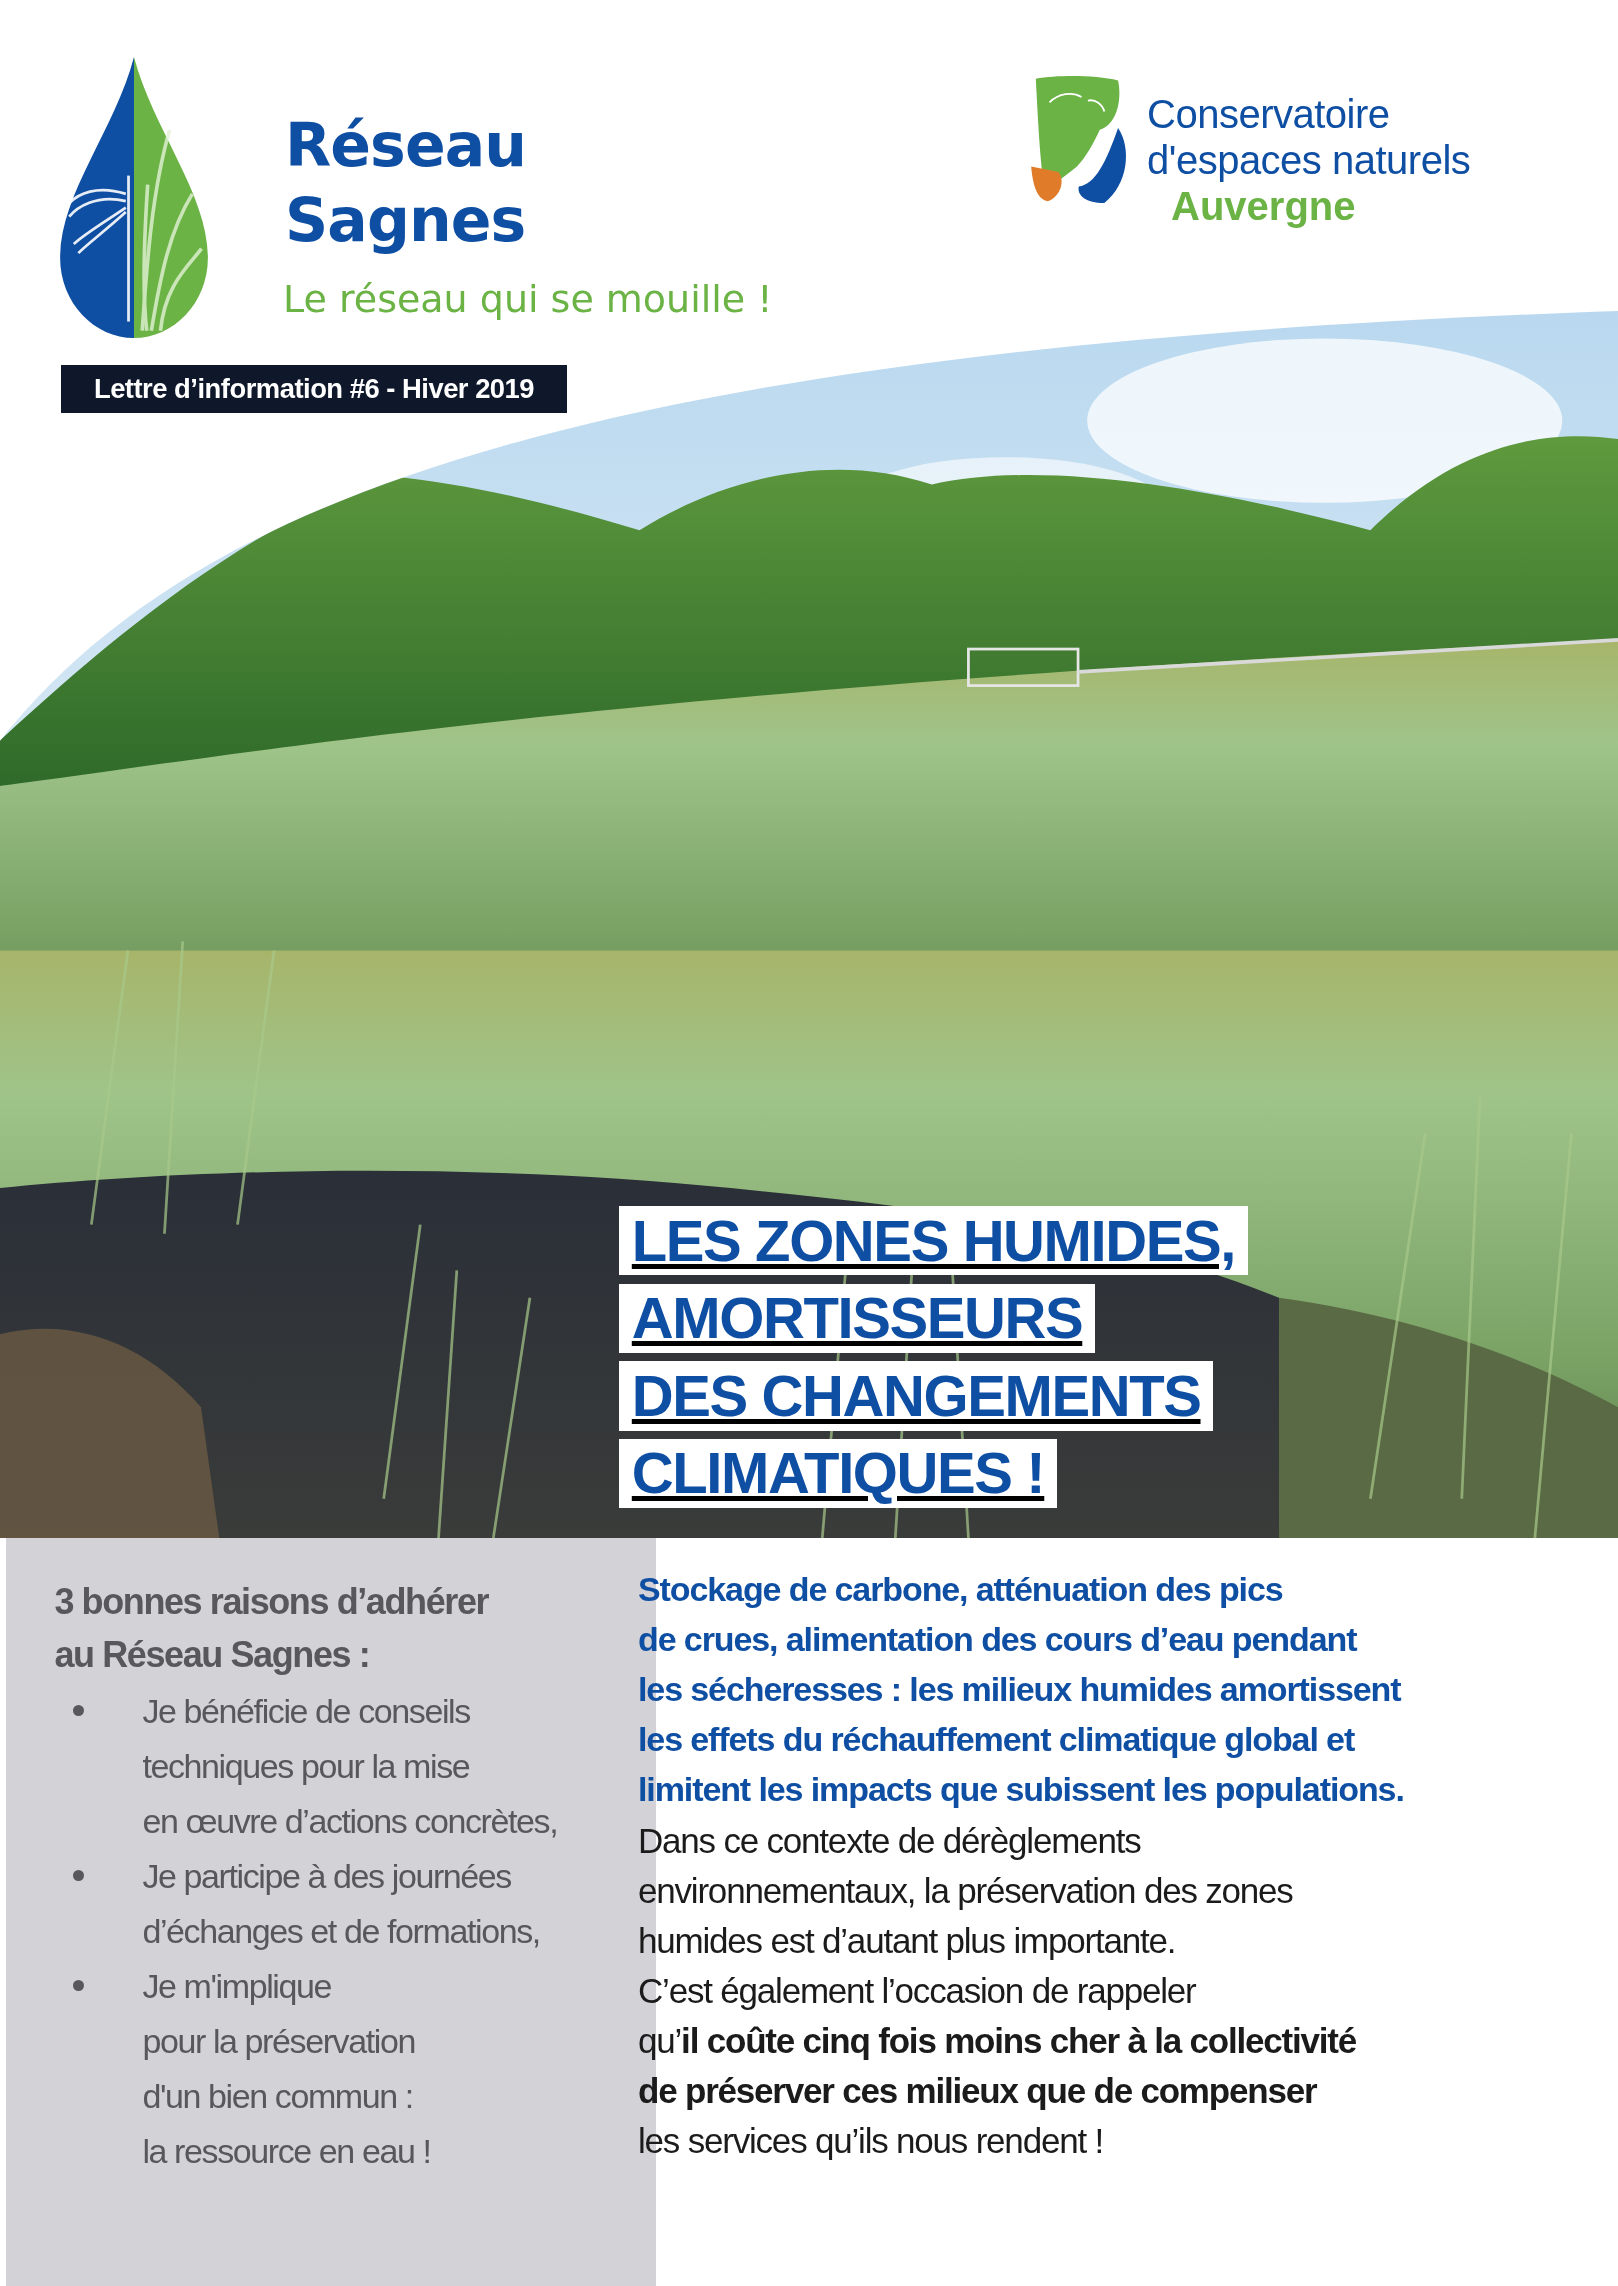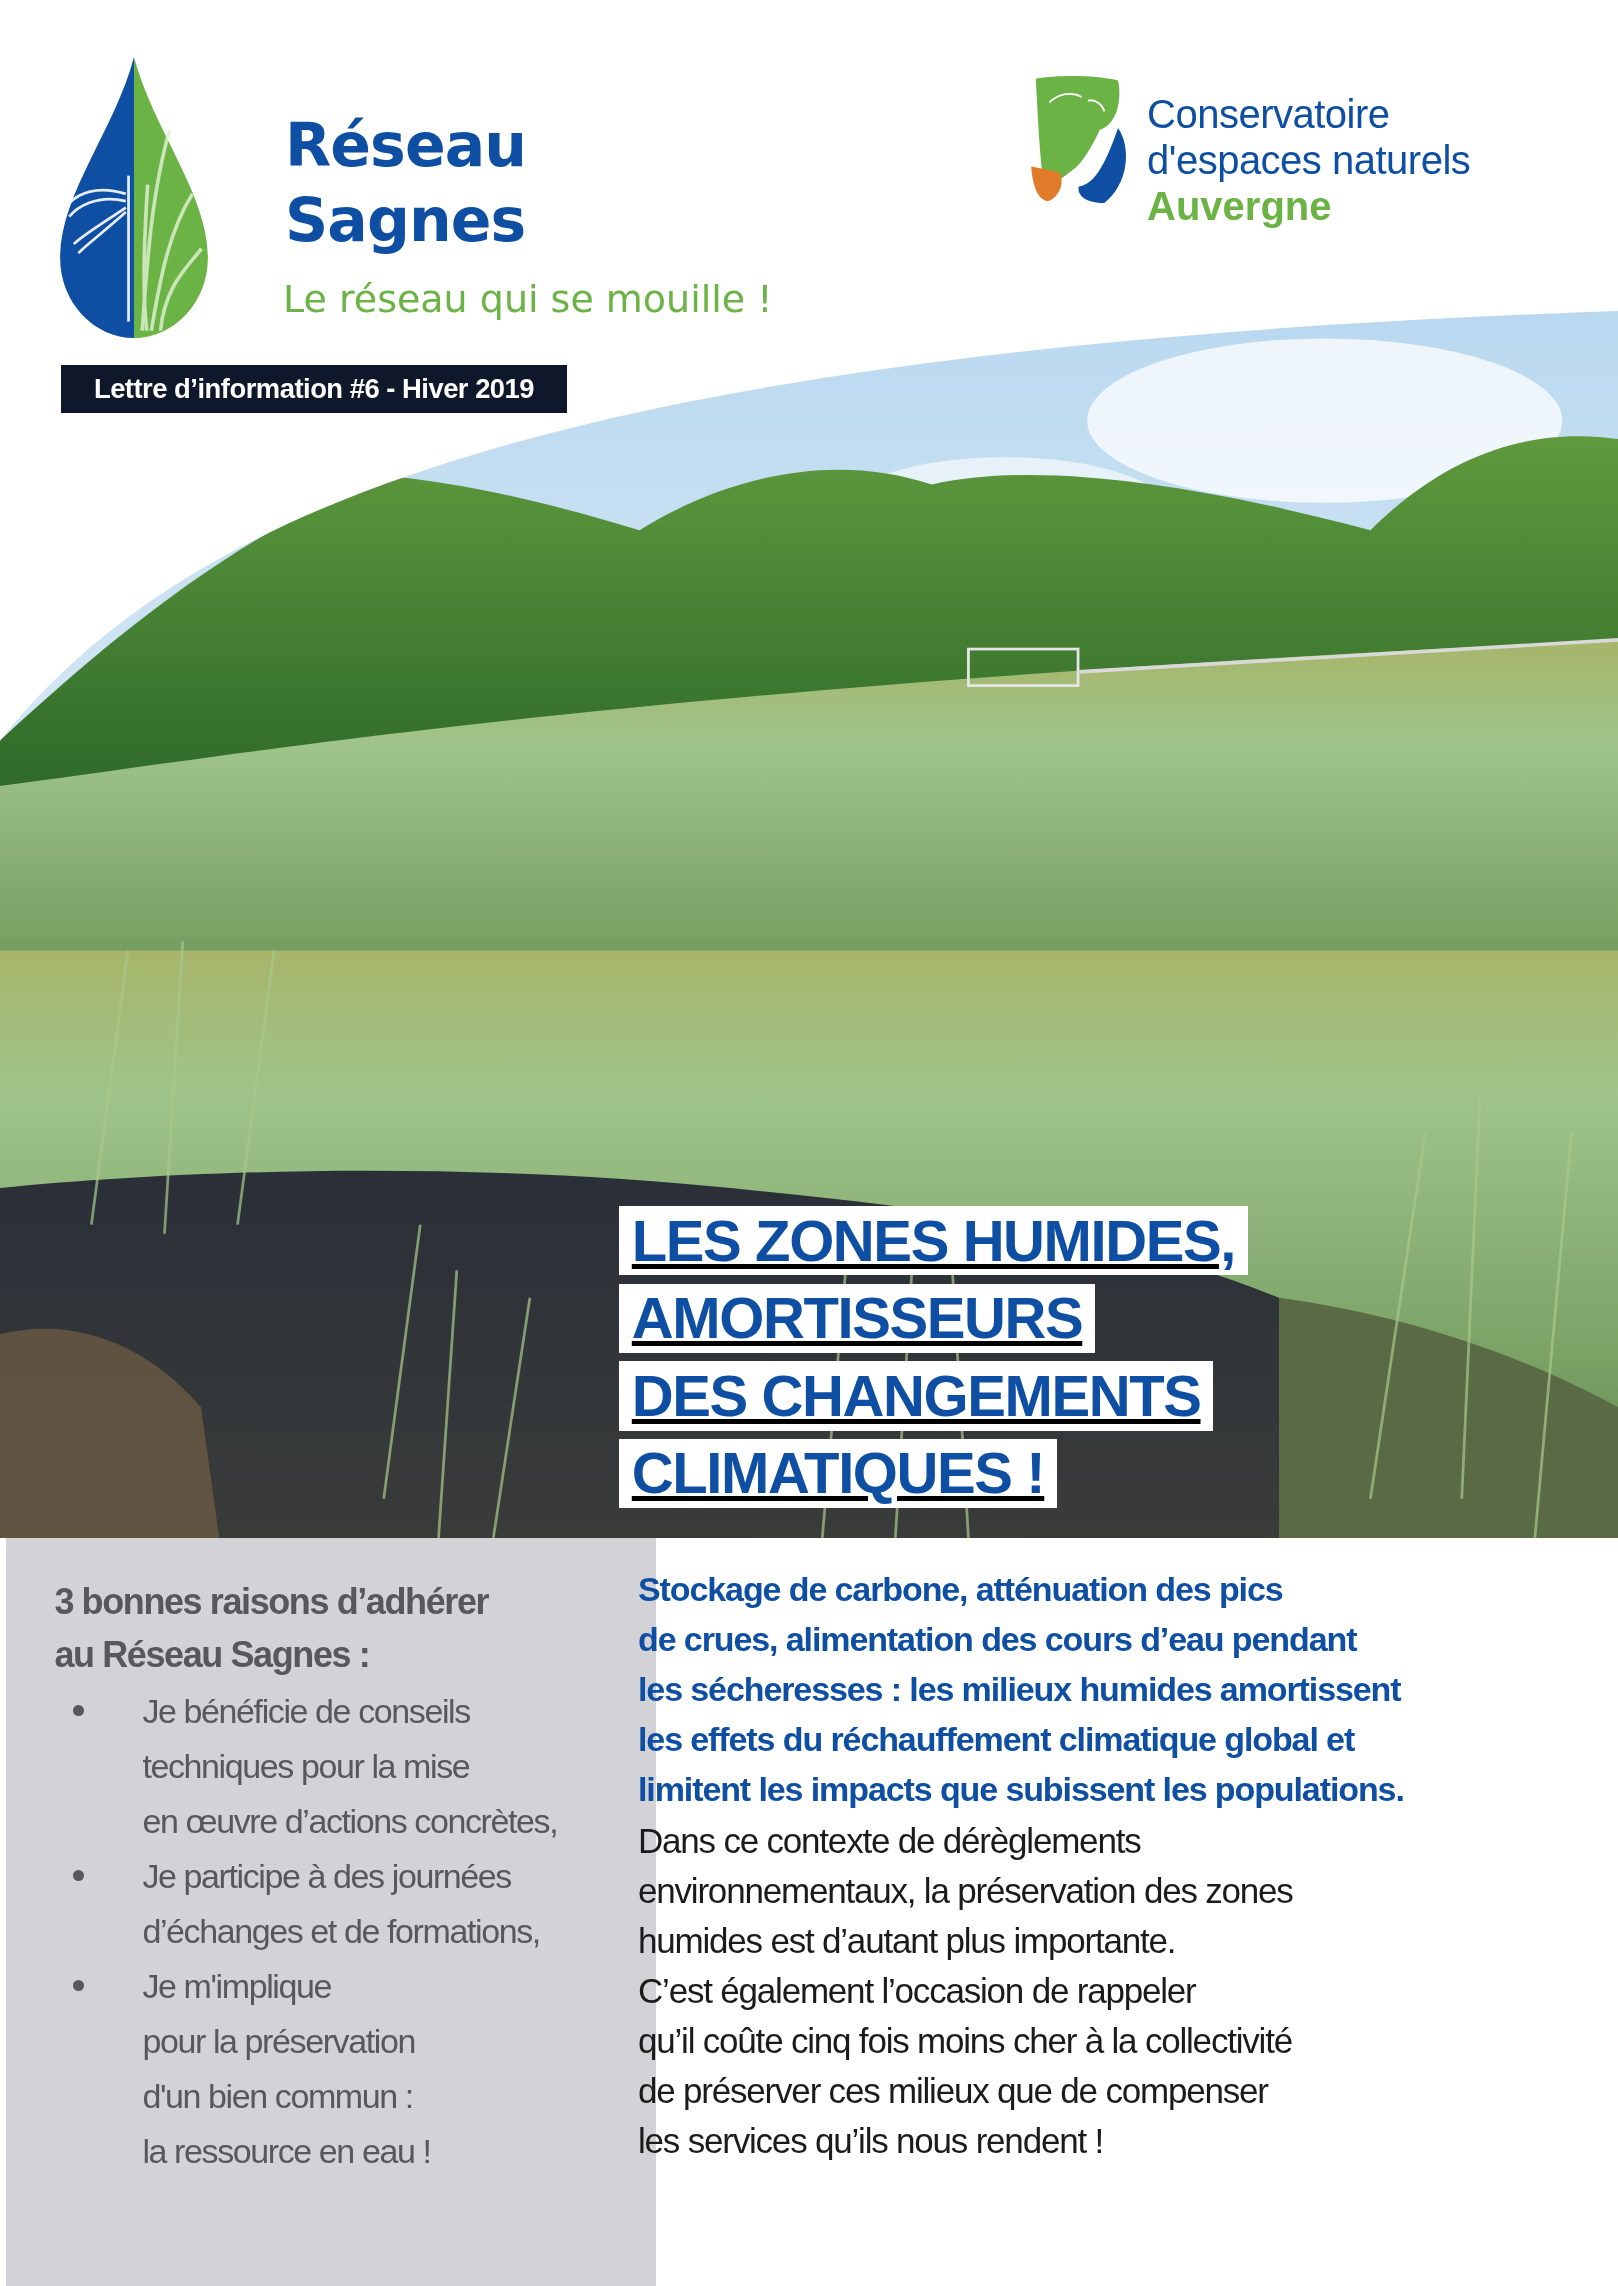--- a/index.html
+++ b/index.html
@@ -8,40 +8,40 @@
 
   
   .logo-drop { position: absolute; left: 60px; top: 57px; width: 148px; height: 281px; }
   .brand-title { position: absolute; left: 285px; top: 108px; color: #0f4fa3; font-family: "DejaVu Sans", sans-serif; font-weight: bold; font-size: 60px; line-height: 75px; letter-spacing: -0.9px; }
   .brand-tagline { position: absolute; left: 283px; top: 274px; color: #6ab344; font-family: "DejaVu Sans", sans-serif; font-size: 38px; line-height: 51px; }
   .issue-badge { position: absolute; left: 61px; top: 365px; width: 506px; height: 48px; background: #0f172a; color: #ffffff; font-family: "Liberation Sans", sans-serif; font-weight: bold; font-size: 27.4px; line-height: 48px; text-align: center; letter-spacing: -0.5px; }
 
   .cen-logo { position: absolute; left: 1031px; top: 75px; width: 101px; height: 128px; }
   .cen-text { position: absolute; left: 1147px; top: 91px; font-family: "Liberation Sans", sans-serif; line-height: 46px; }
   .cen-line1, .cen-line2 { color: #0f4fa3; font-size: 40px; letter-spacing: -0.5px; display: block; }
-  .cen-line3 { color: #6ab344; font-size: 40px; font-weight: bold; display: block; }
+  .cen-line3 { color: #6ab344; font-size: 40px; font-weight: bold; display: block; margin-left: 24px; }
 
   
   .hero { position: absolute; left: 0; top: 311px; width: 1618px; height: 1227px; overflow: hidden; }
   .hero svg { position: absolute; left: 0; top: 0; }
   .headline-line { display: block; background: #ffffff; color: #0f4fa3; font-family: "Liberation Sans", sans-serif; font-weight: bold; font-size: 58px; line-height: 64px; padding: 2.7px 12.8px 2.7px 12.8px; margin-bottom: 8.2px; width: max-content; letter-spacing: -1.4px; transform-origin: left center; }
 
   
   .side-panel { position: absolute; left: 6.4px; top: 1538px; width: 650px; height: 748px; background: #d3d2d6; }
   .side-heading { position: absolute; left: 48px; top: 37px; width: 512px; color: #58575b; font-weight: bold; font-size: 36px; line-height: 53px; letter-spacing: -1.4px; }
   .side-list { position: absolute; left: 0; top: 146px; width: 579px; list-style: none; }
   .side-item { position: relative; padding-left: 136px; color: #58575b; font-size: 34px; line-height: 55px; letter-spacing: -1.4px; }
   .side-bullet { position: absolute; left: 67px; top: 21px; width: 11px; height: 11px; border-radius: 50%; background: #58575b; }
   .side-line { display: block; white-space: nowrap; }
 
   .article { position: absolute; left: 638px; top: 1564px; width: 969px; }
   .lead { color: #0f4fa3; font-weight: bold; font-size: 34px; line-height: 50px; letter-spacing: -1.1px; }
   .lead span, .body-text span { display: block; white-space: nowrap; }
   .body-text { margin-top: 1.8px; color: #1b1b1b; font-size: 35px; line-height: 50px; letter-spacing: -1.2px; }
-  .body-text b { font-weight: normal; }
+  .body-text b { font-weight: bold; }
 </style>
 </head>
 <body>
 
 <div>
   <svg class="logo-drop" viewBox="0 0 162 308">
     <path d="M81 0 C60 80 0 150 0 220 C0 270 38 308 81 308 Z" fill="#0f4fa3"></path>
     <path d="M81 0 C102 80 162 150 162 220 C162 270 124 308 81 308 Z" fill="#6ab344"></path>
     <g stroke="#ffffff" stroke-width="3" fill="none" opacity="0.9">
       <path d="M75 130 L75 290"></path>

